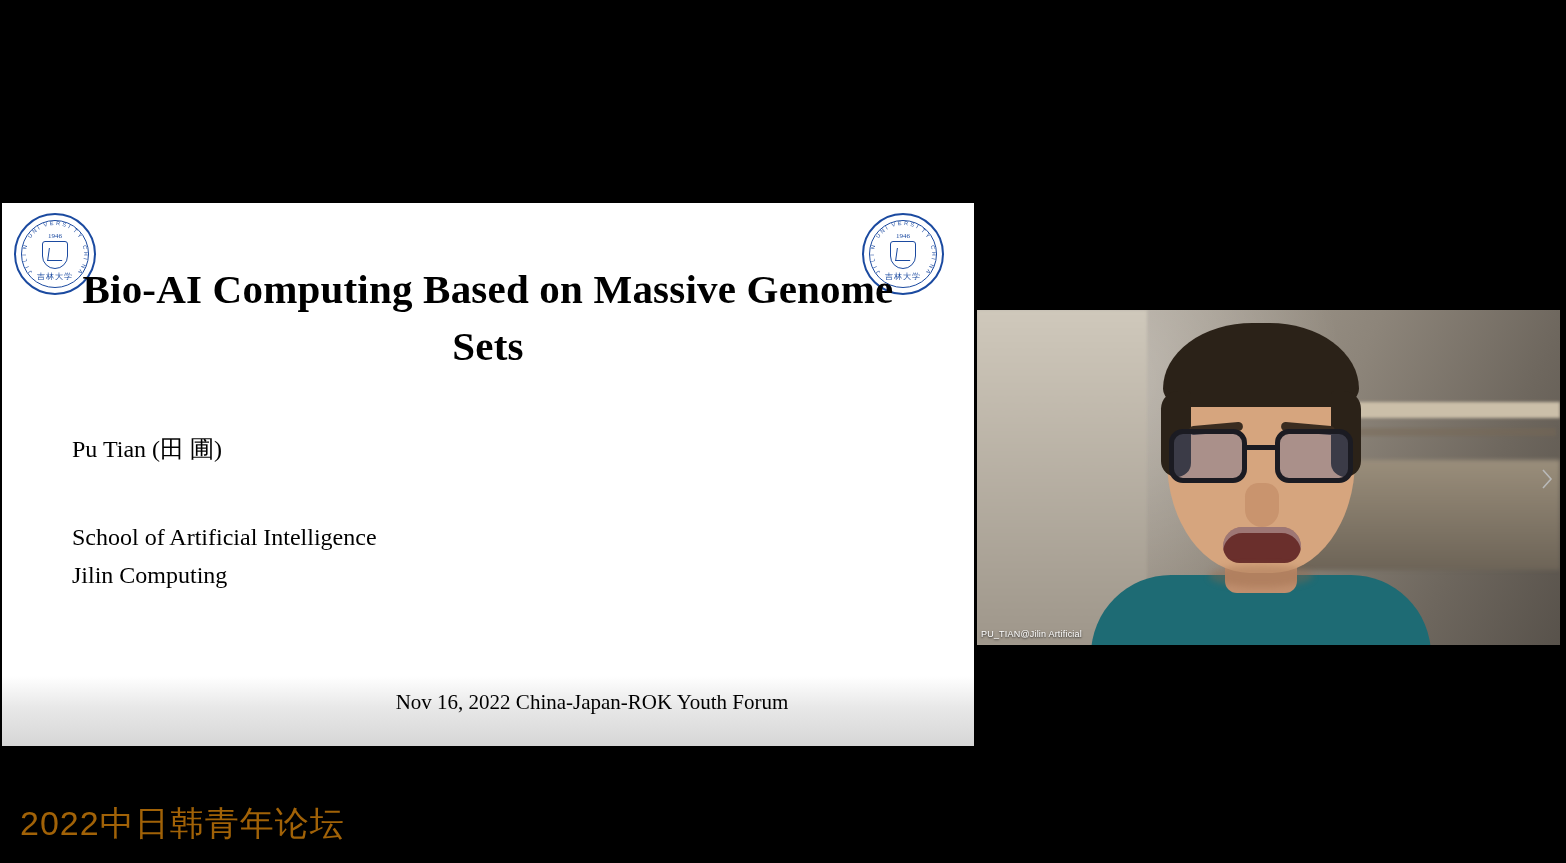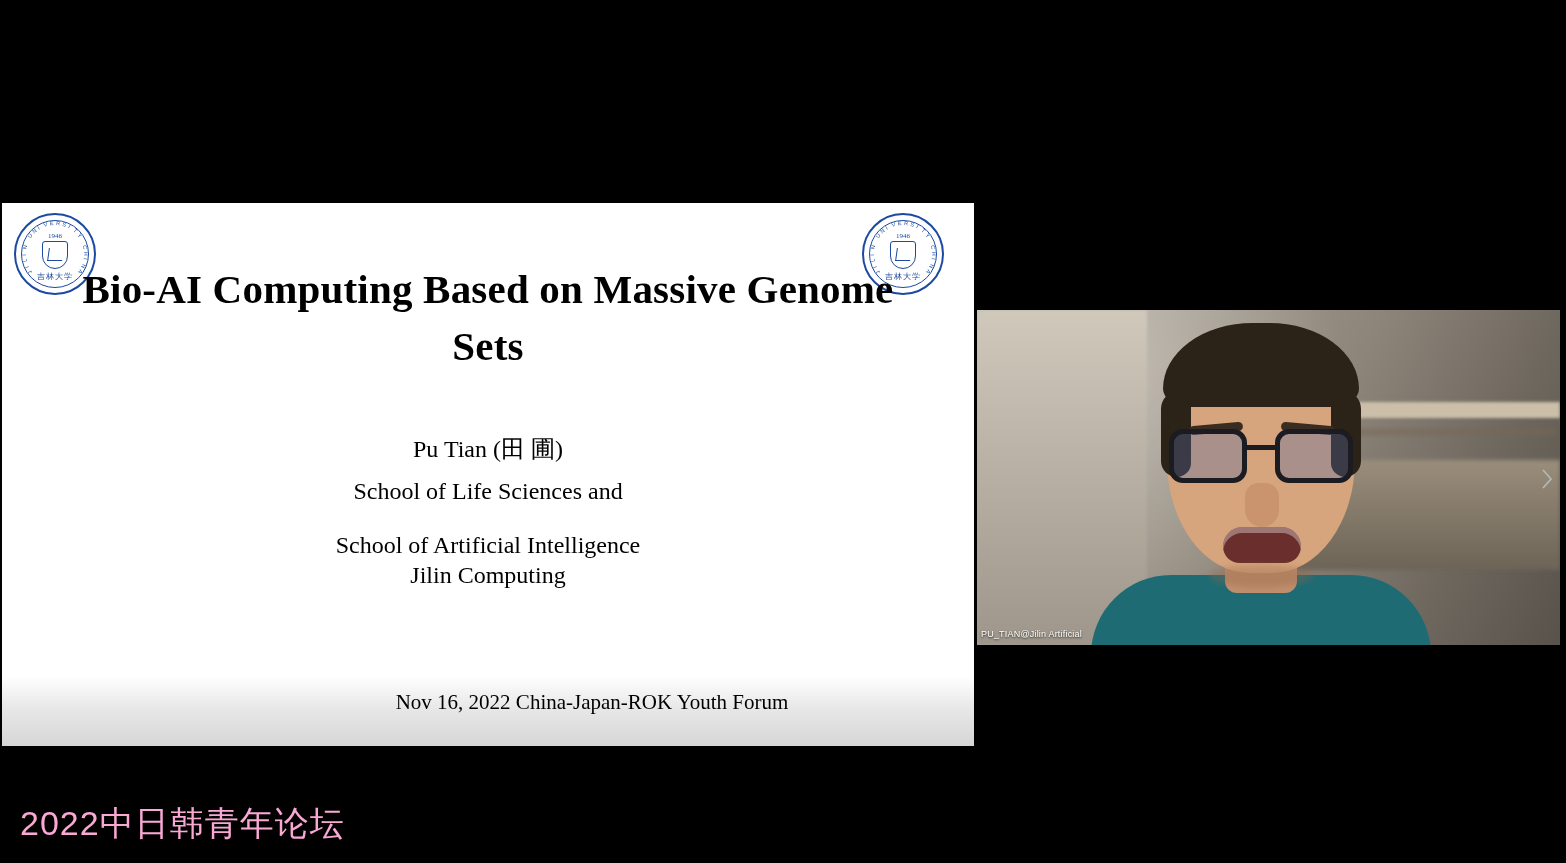--- a/index.html
+++ b/index.html
@@ -131,27 +131,27 @@
     text-align: center;
     font-size: 41px;
     font-weight: bold;
     line-height: 1.38;
     letter-spacing: 0.2px;
   }
   .slide-sub {
     position: absolute;
     left: 70px;
     width: 832px;
-    text-align: center;
+    text-align: left;
     font-size: 24px;
     line-height: 1.2;
   }
   .sub1 { top: 232px; }
   .sub2 { top: 274px; }
-  .sub3 { top: 328px; }
+  .sub3 { top: 320px; }
   .sub4 { top: 358px; }
   .sub5 { top: 400px; }
   .slide-footer {
     position: absolute;
     left: 0;
     top: 487px;
     width: 100%;
     text-align: center;
     font-size: 21px;
     padding-left: 208px;
@@ -355,21 +355,21 @@
     align-items: center;
     justify-content: center;
     cursor: pointer;
   }
 
   
   .caption {
     position: absolute;
     left: 20px;
     top: 801px;
-    color: #f9a8d4;
+    color: #a16207;
     font-size: 34px;
     font-family: "Liberation Sans", sans-serif;
     letter-spacing: 1px;
   }
 </style>
 </head>
 <body>
 
 <div class="stage">
 
@@ -435,21 +435,20 @@
             <span style="transform: rotate(89.2857deg) translate(-2px, -34px);">H</span>
             <span style="transform: rotate(101.19deg) translate(-2px, -34px);">I</span>
             <span style="transform: rotate(113.095deg) translate(-2px, -34px);">N</span>
             <span style="transform: rotate(125deg) translate(-2px, -34px);">A</span>
           </div>
         </div>
 
       <div class="slide-title">Bio-AI Computing Based on Massive Genome Sets</div>
 
       <div class="slide-sub sub1">Pu Tian (田 圃)</div>
-      <div class="slide-sub sub2">School of Life Sciences and</div>
       <div class="slide-sub sub3">School of Artificial Intelligence</div>
       <div class="slide-sub sub4">Jilin Computing</div>
 
       <div class="slide-footer">Nov 16, 2022 China-Japan-ROK Youth Forum</div>
     </div>
   </div>
 
   <div class="video-tile">
     <div class="video-bg"></div>
     <div class="wall-left"></div>

